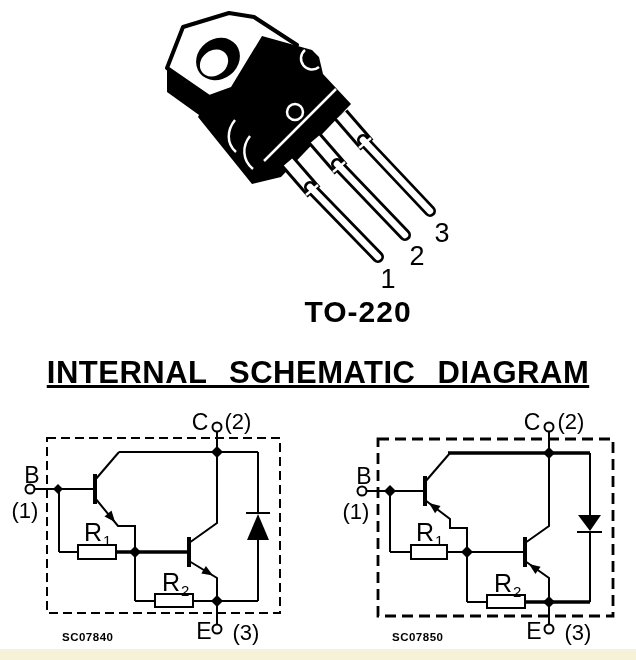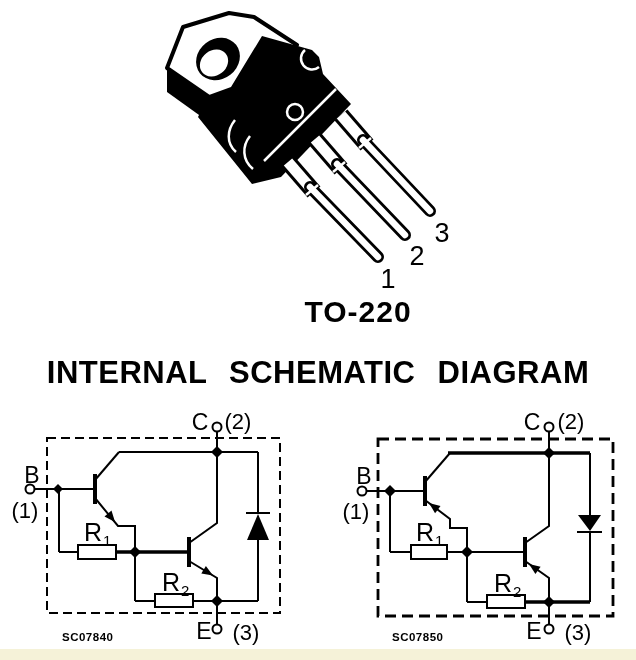--- a/index.html
+++ b/index.html
@@ -2,21 +2,21 @@
 <html><head>
 <meta charset="utf-8">
 <style>
   html,body{margin:0;padding:0;background:#ffffff;}
   .stage{position:relative;width:636px;height:660px;background:#ffffff;overflow:hidden;
          font-family:"Liberation Sans",sans-serif;color:#000;}
   .stage svg{position:absolute;left:0;top:0;}
   .pkg-caption{position:absolute;left:0;top:295px;width:636px;text-align:center;
         font:bold 30px "Liberation Sans",sans-serif;letter-spacing:1px;margin-left:40px;}
   .main-title{position:absolute;left:0;top:355px;width:636px;text-align:center;
-        font:bold 31px "Liberation Sans",sans-serif;letter-spacing:.5px;word-spacing:13px;}
+        font:bold 31px "Liberation Sans",sans-serif;letter-spacing:.5px;word-spacing:13px;text-decoration:underline;}
   .footer-strip{position:absolute;left:0;top:649px;width:636px;height:11px;}
   
   text{font-family:"Liberation Sans",sans-serif;fill:#000;}
   .t-term{font-size:23px;}
   .t-pin{font-size:22px;}
   .t-res{font-size:25px;}
   .t-sub{font-size:15px;}
   .t-code{font-size:11.5px;font-weight:bold;letter-spacing:.5px;}
   .t-num{font-size:27px;}
   .ln{stroke:#000;stroke-width:2;fill:none;}

